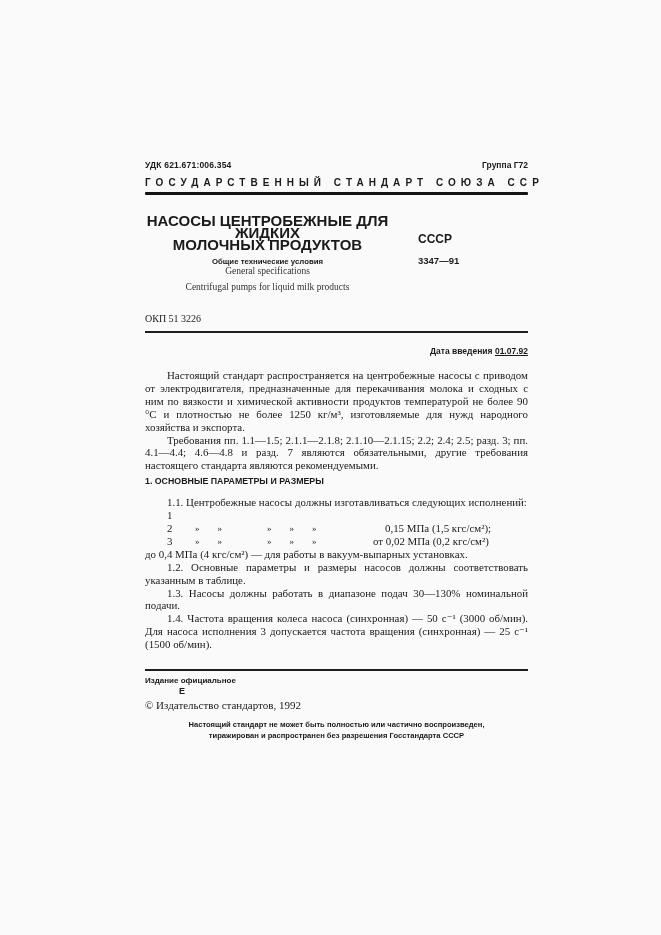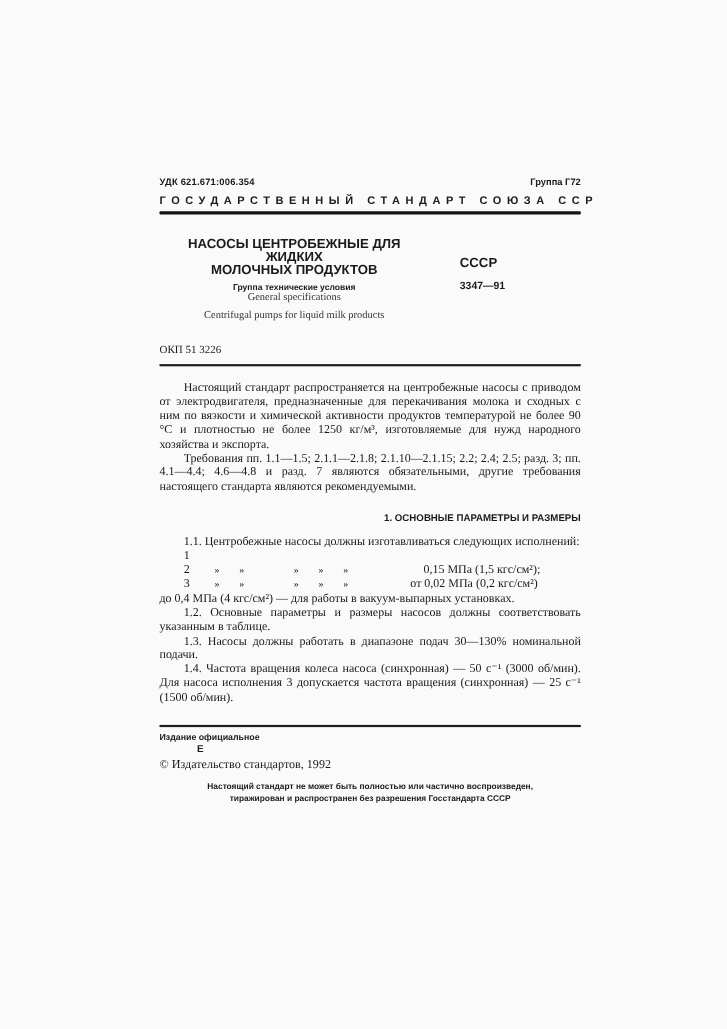--- a/index.html
+++ b/index.html
@@ -55,21 +55,21 @@
       display: flex;
       margin-top: 20px;
     }
     .title-left {
       width: 245px;
       text-align: center;
     }
     .title-main {
       font-family: "Liberation Sans", "DejaVu Sans", sans-serif;
       font-weight: bold;
-      font-size: 12px;
+      font-size: 15px;
       line-height: 12px;
       text-align: center;
     }
     .title-sub {
       font-family: "Liberation Sans", "DejaVu Sans", sans-serif;
       font-weight: bold;
       font-size: 7.8px;
       margin-top: 6px;
     }
     .title-en {
@@ -120,25 +120,25 @@
       text-align: justify;
     }
     .p {
       text-indent: 22px;
       margin: 0;
     }
     .p-noindent {
       margin: 0;
     }
     .section-title {
-      text-align: right;
+      text-align: left;
       font-family: "Liberation Sans", "DejaVu Sans", sans-serif;
       font-weight: bold;
       font-size: 8.8px;
-      margin: 16px 0 8px 0;
+      margin: 3px 0 8px 0;
     }
     .exec-line {
       display: flex;
       padding-left: 22px;
       white-space: nowrap;
     }
     .exec-line .num {
       width: 28px;
     }
     .ditto {
@@ -186,33 +186,37 @@
     <span class="udk">УДК 621.671:006.354</span>
     <span class="group">Группа Г72</span>
   </div>
   <div class="state-std">ГОСУДАРСТВЕННЫЙ СТАНДАРТ СОЮЗА ССР</div>
   <div class="rule-thick"></div>
 
   <div class="title-block">
     <div class="title-left">
       <div class="title-main">НАСОСЫ ЦЕНТРОБЕЖНЫЕ ДЛЯ ЖИДКИХ</div>
       <div class="title-main">МОЛОЧНЫХ ПРОДУКТОВ</div>
-      <div class="title-sub">Группа технические условия</div>
+      <div class="title-sub">Общие технические условия</div>
       <div class="title-en" style="margin-top:0">General specifications</div>
       <div class="title-en">Centrifugal pumps for liquid milk products</div>
     </div>
     <div class="title-right">
       <div class="gost">СССР</div>
       <div class="gost-num">3347—91</div>
     </div>
   </div>
 
   <div class="okp">ОКП 51 3226</div>
   <div class="rule-mid"></div>
 
+  <div class="date-intro">
+    <span>Дата введения</span>
+    <span class="date-val">01.07.92</span>
+  </div>
 
   <div class="body-text">
     <p class="p">Настоящий стандарт распространяется на центробежные насосы с приводом от электродвигателя, предназначенные для перекачивания молока и сходных с ним по вязкости и химической активности продуктов температурой не более 90 °С и плотностью не более 1250 кг/м³, изготовляемые для нужд народного хозяйства и экспорта.</p>
     <p class="p">Требования пп. 1.1—1.5; 2.1.1—2.1.8; 2.1.10—2.1.15; 2.2; 2.4; 2.5; разд. 3; пп. 4.1—4.4; 4.6—4.8 и разд. 7 являются обязательными, другие требования настоящего стандарта являются рекомендуемыми.</p>
     <div class="section-title">1. ОСНОВНЫЕ ПАРАМЕТРЫ И РАЗМЕРЫ</div>
     <p class="p">1.1. Центробежные насосы должны изготавливаться следующих исполнений:</p>
 
     <div class="exec-line">
       <span class="num" style="width:auto;margin-right:2px">1</span>
     </div>

